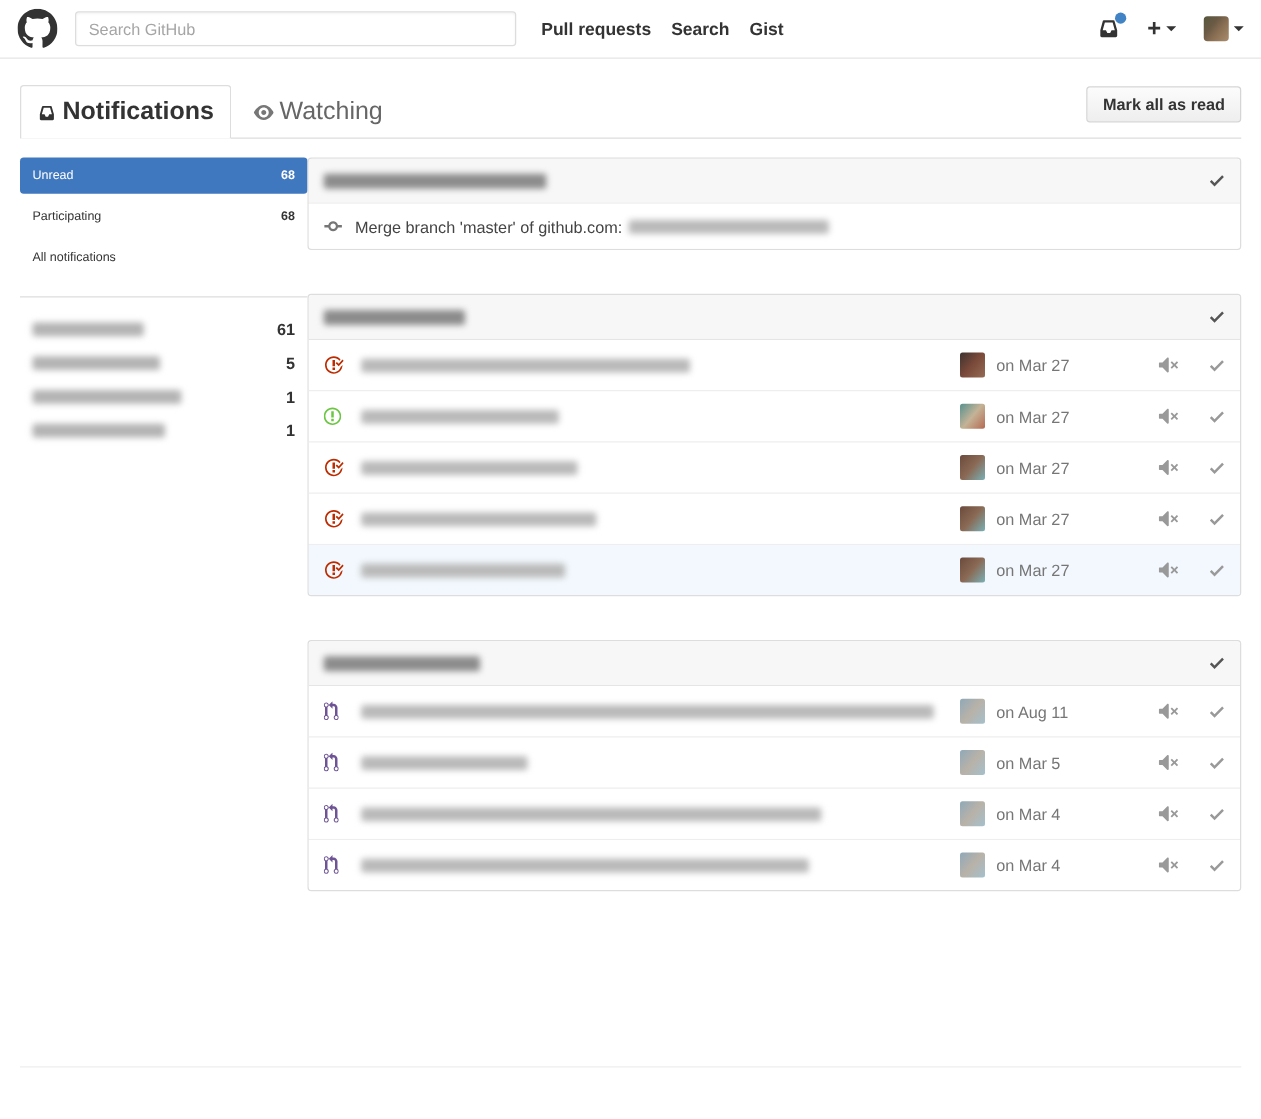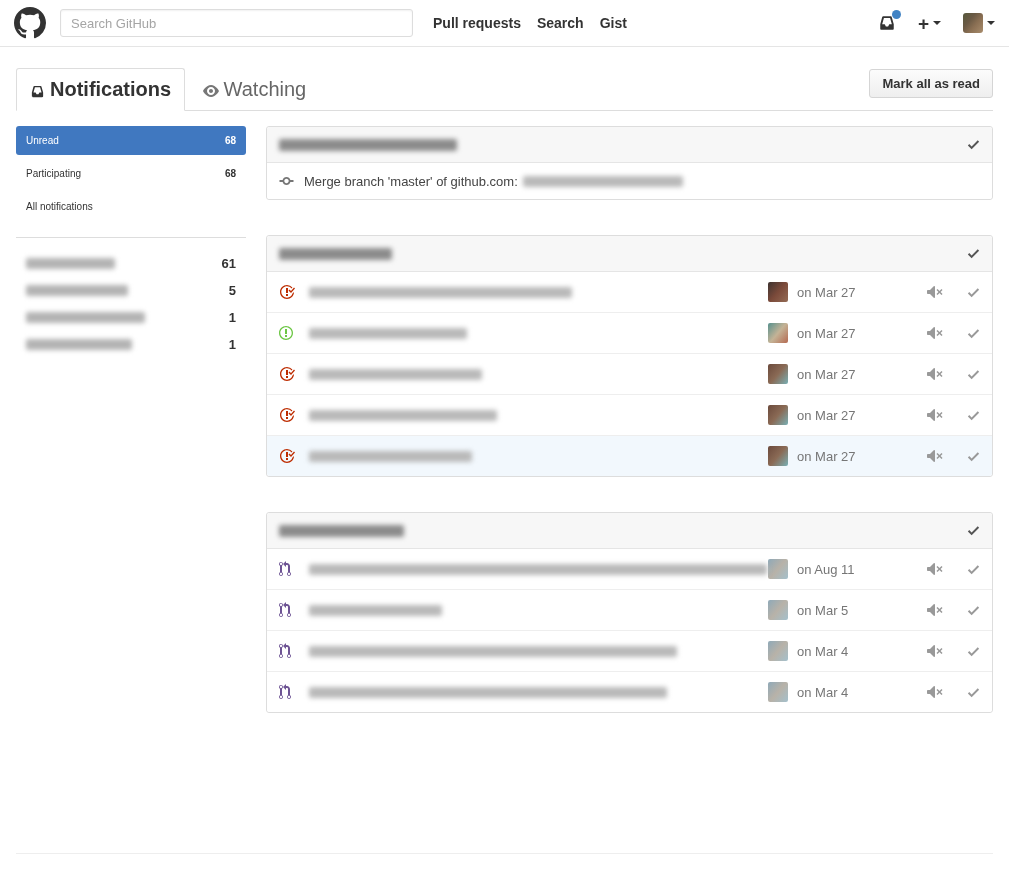--- a/index.html
+++ b/index.html
@@ -40,21 +40,21 @@
   .tab.plain { color:#666; }
   .tab svg { vertical-align:-3px; margin-right:5px; }
   .tab.plain svg { color:#777; }
   .mark-all-btn { position:absolute; right:0; top:1px; padding:6px 12px; font-size:13px;
     font-weight:bold; color:#333; background:linear-gradient(#fcfcfc,#eee);
     border:1px solid #d5d5d5; border-radius:3px; cursor:pointer;
     font-family:"Liberation Sans",sans-serif; }
 
   .columns { display:flex; margin-top:15px; }
   .sidebar { width:230px; flex:none; }
-  .maincol { flex:1; margin-left:20px; }
+  .maincol { flex:1; }
 
   
   .filter-item { display:flex; justify-content:space-between; align-items:center;
     padding:9px 10px; font-size:10px; border-radius:3px; margin-bottom:4px;
     color:#333; cursor:pointer; }
   .filter-item.active { background:#4078c0; color:#fff; }
   .filter-count { font-weight:bold; }
   .sidebar-divider { border-top:1px solid #ddd; margin:16px 0 12px 0; }
   .repo-item { display:flex; justify-content:space-between; align-items:center;
     padding:6px 10px; font-size:13px; cursor:pointer; }

